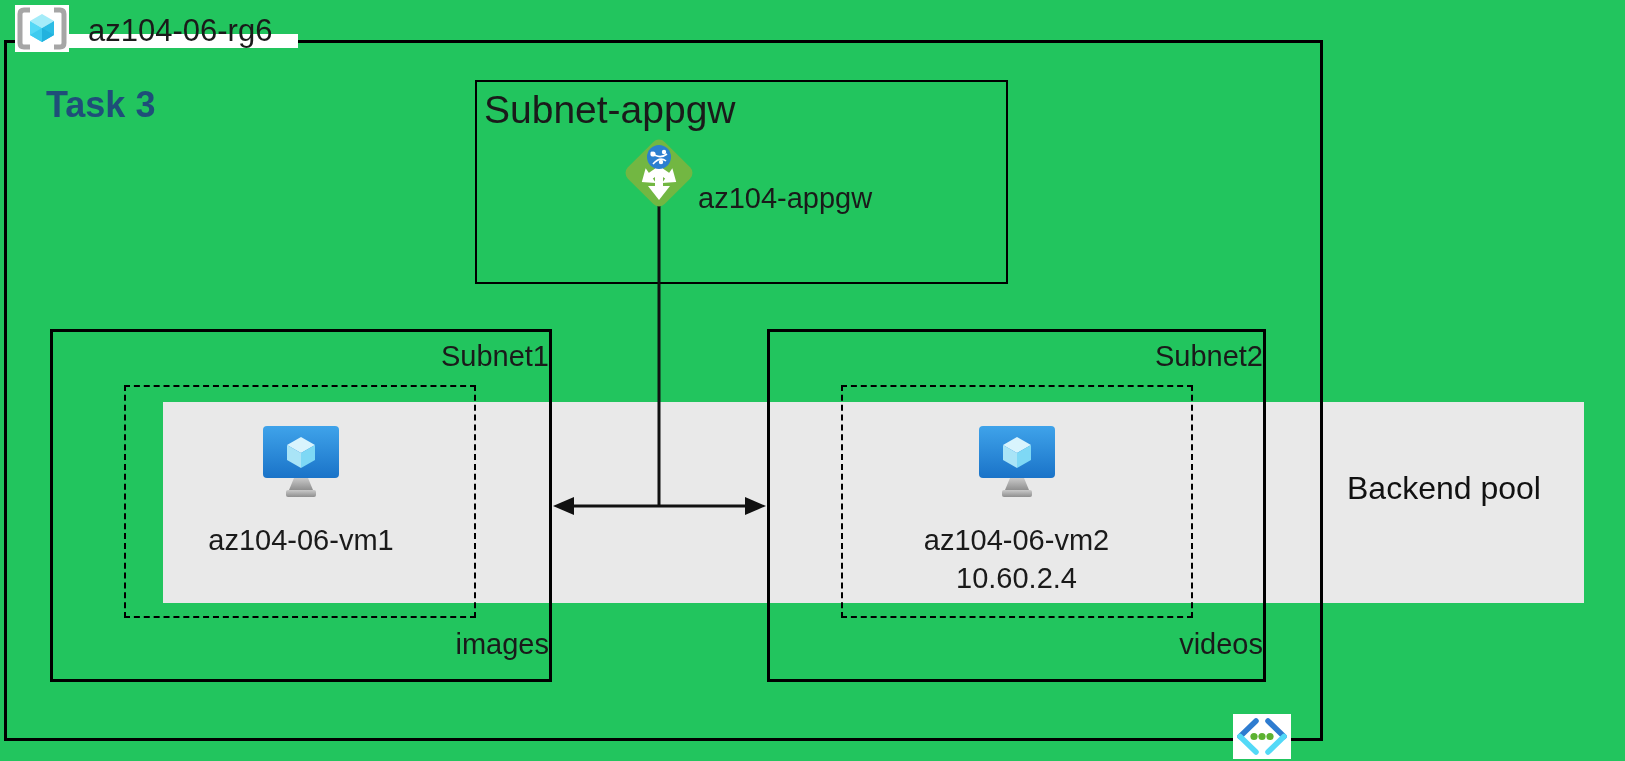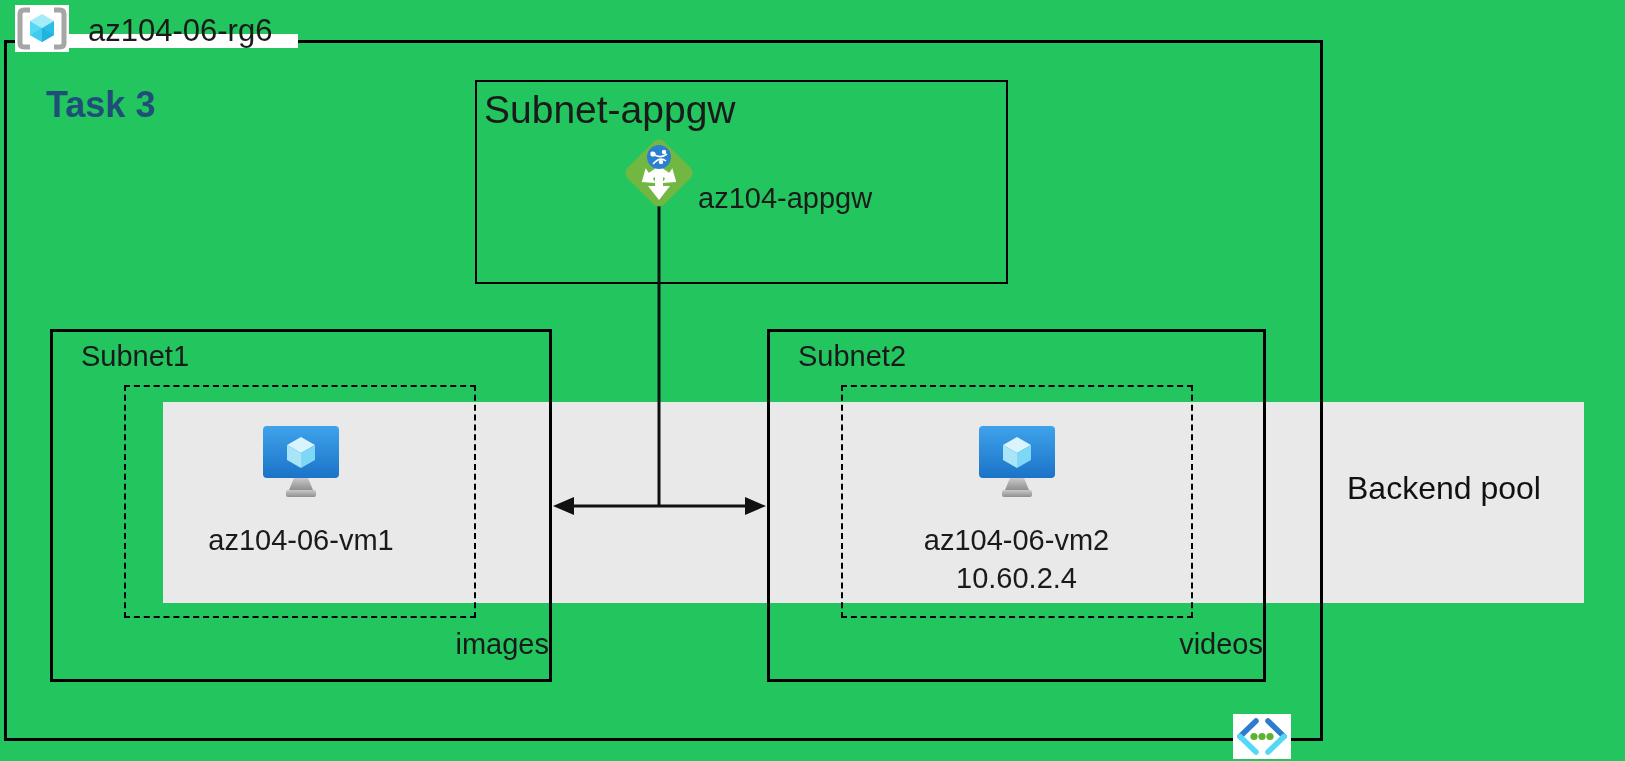--- a/index.html
+++ b/index.html
@@ -72,23 +72,22 @@
   
   .subnet-box {
     position: absolute;
     top: 329px; height: 353px;
     border: 3px solid #000000;
   }
   .subnet-box.s1 { left: 50px;  width: 502px; }
   .subnet-box.s2 { left: 767px; width: 499px; }
   .subnet-label {
     position: absolute; top: 8px; left: 0;
-    width: 100%; text-align: left;
+    width: 100%; text-align: right;
     font-size: 29px;
-    margin-left: 28px;
   }
   .dashed-box {
     position: absolute;
     left: 71px; top: 53px;
     width: 352px; height: 233px;
     border: 2px dashed #000000;
   }
   .vm-icon {
     position: absolute; top: 92px; left: 50%;
     transform: translateX(-50%);

